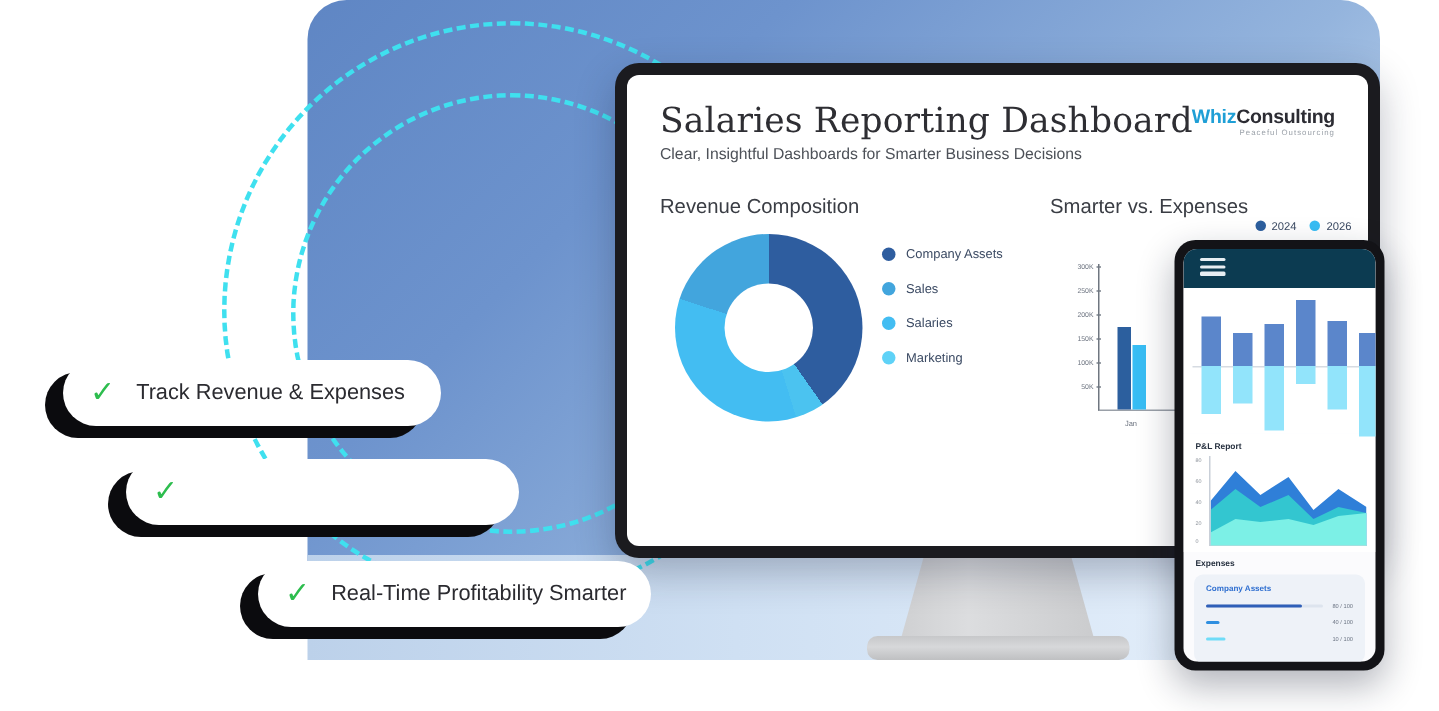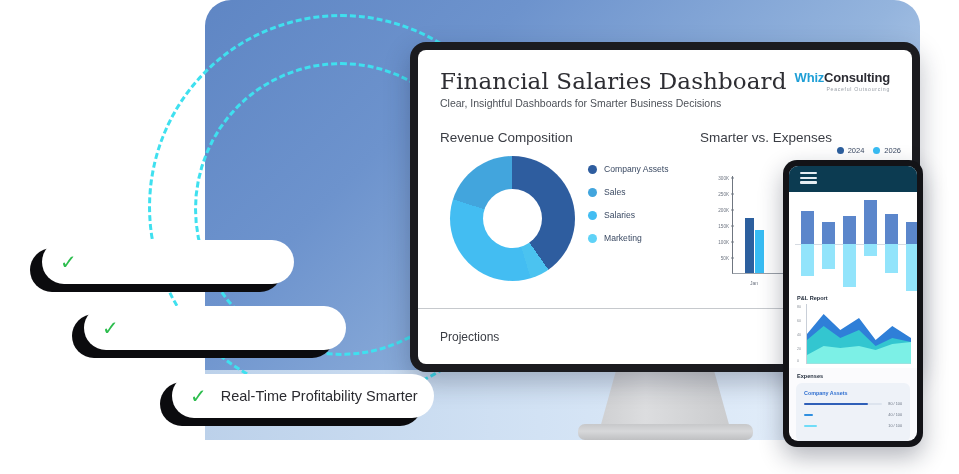--- a/index.html
+++ b/index.html
@@ -150,21 +150,21 @@
 <div id="ring1" class="dashring"></div>
 <div id="ring2" class="dashring"></div>
 
 <div id="stand-neck"></div>
 <div id="stand-base"></div>
 
 <div id="monitor-bezel">
   <div id="monitor-screen">
     <div id="dash">
 
-      <div id="dash-title">Financial Salaries Dashboard</div>
+      <div id="dash-title">Salaries Reporting Dashboard</div>
       <div id="dash-sub">Clear, Insightful Dashboards for Smarter Business Decisions</div>
 
       <div id="pane-left">
         <div class="panel-title">Revenue Composition</div>
         <div id="donut-wrap">
           <div id="donut"></div>
           <div id="donut-hole"></div>
         </div>
         <div id="donut-legend">
           <div class="lg-row">
@@ -238,23 +238,20 @@
             </div>
             <div class="grp" style="left:132px">
               <div class="bar b24" style="height:57px"></div>
               <div class="bar b25" style="height:21px"></div>
               <span class="xlab" style="left:-6px">Apr</span>
             </div>
           </div>
         </div>
       </div>
 
-      <div id="proj">
-        <span id="proj-t">Projections</span>
-      </div>
     </div>
   </div>
 </div>
 
 <div id="phone">
   <div id="phone-screen">
 
     <div id="phone-bar">
       <div id="burger">
         <span></span>
@@ -335,20 +332,21 @@
         <span class="pval">10 / 100</span>
       </div>
     </div>
   </div>
 </div>
 
 <div class="pillwrap" id="pill1">
   <div class="pillshadow"></div>
   <div class="pill" style="width:252px">
     <span class="chk">✓</span>
+    <span class="pill-t">Track Revenue &amp; Expenses</span>
   </div>
 </div>
 
 <div class="pillwrap" id="pill2">
   <div class="pillshadow"></div>
   <div class="pill" style="width:262px">
     <span class="chk">✓</span>
   </div>
 </div>
 

